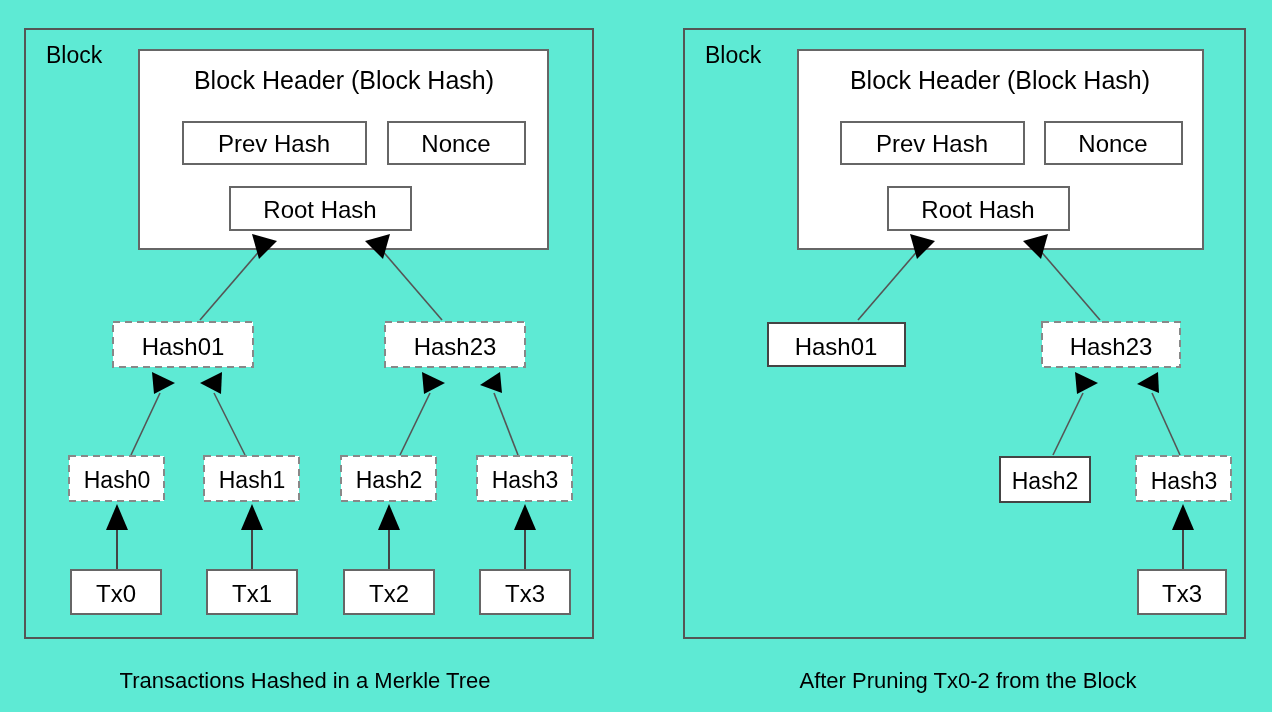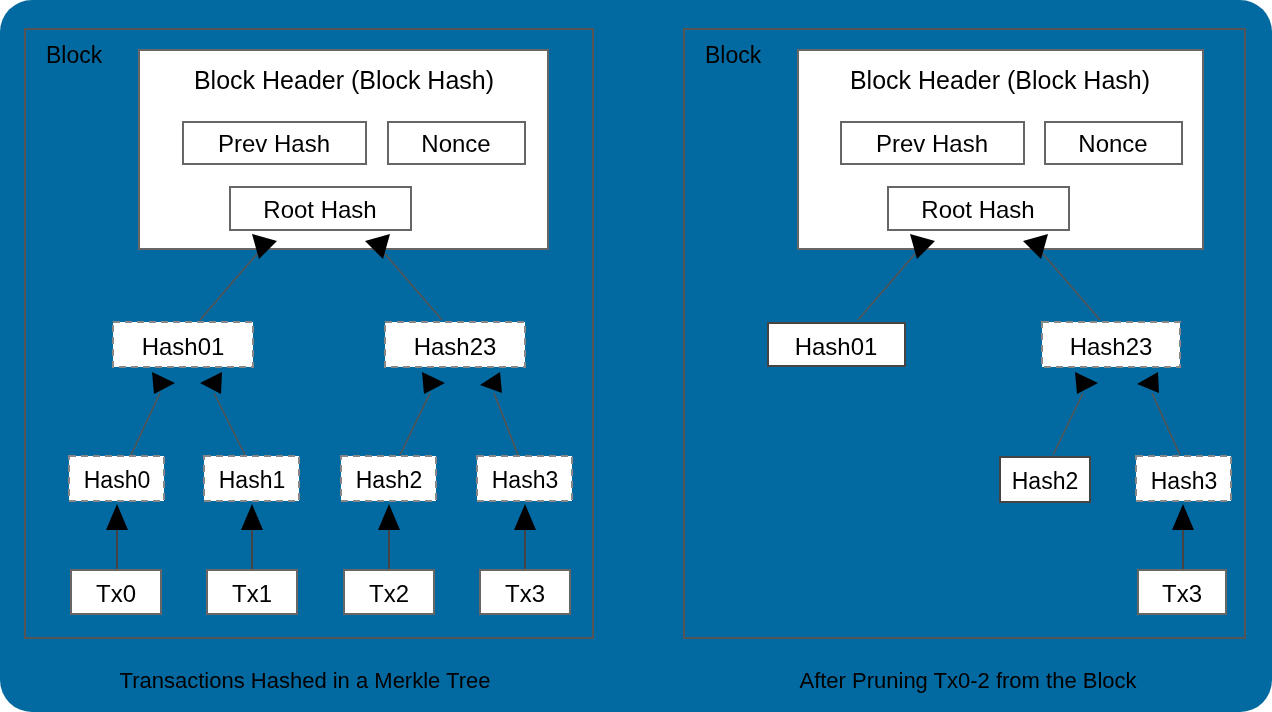--- a/index.html
+++ b/index.html
@@ -10,22 +10,21 @@
   body {
     width: 1272px;
     height: 712px;
     font-family: "Liberation Sans", sans-serif;
     overflow: hidden;
   }
   #stage {
     position: relative;
     width: 1272px;
     height: 712px;
-    background: #0369a1;
-    border-radius: 32px;
+    background: #5eead4;
   }
   svg#diagram {
     display: block;
     width: 1272px;
     height: 712px;
   }
   .panel-frame {
     fill: none;
     stroke: #555555;
     stroke-width: 2;

